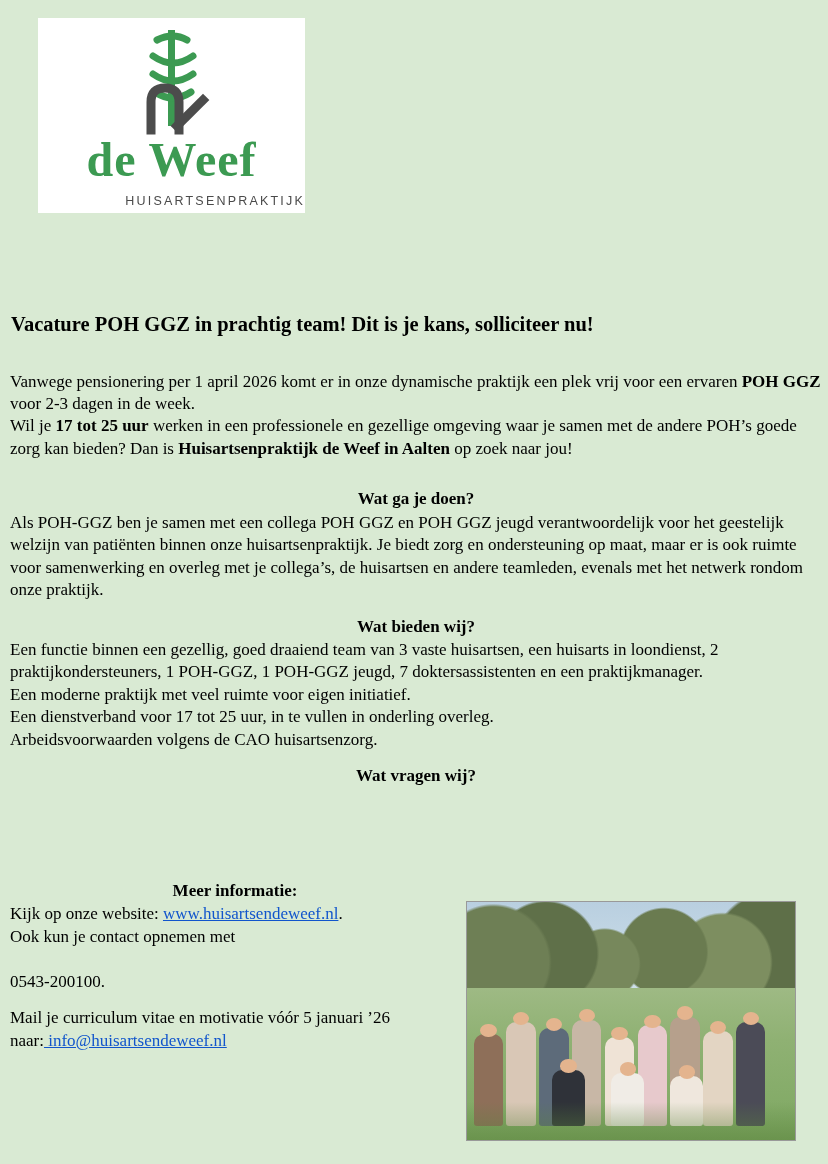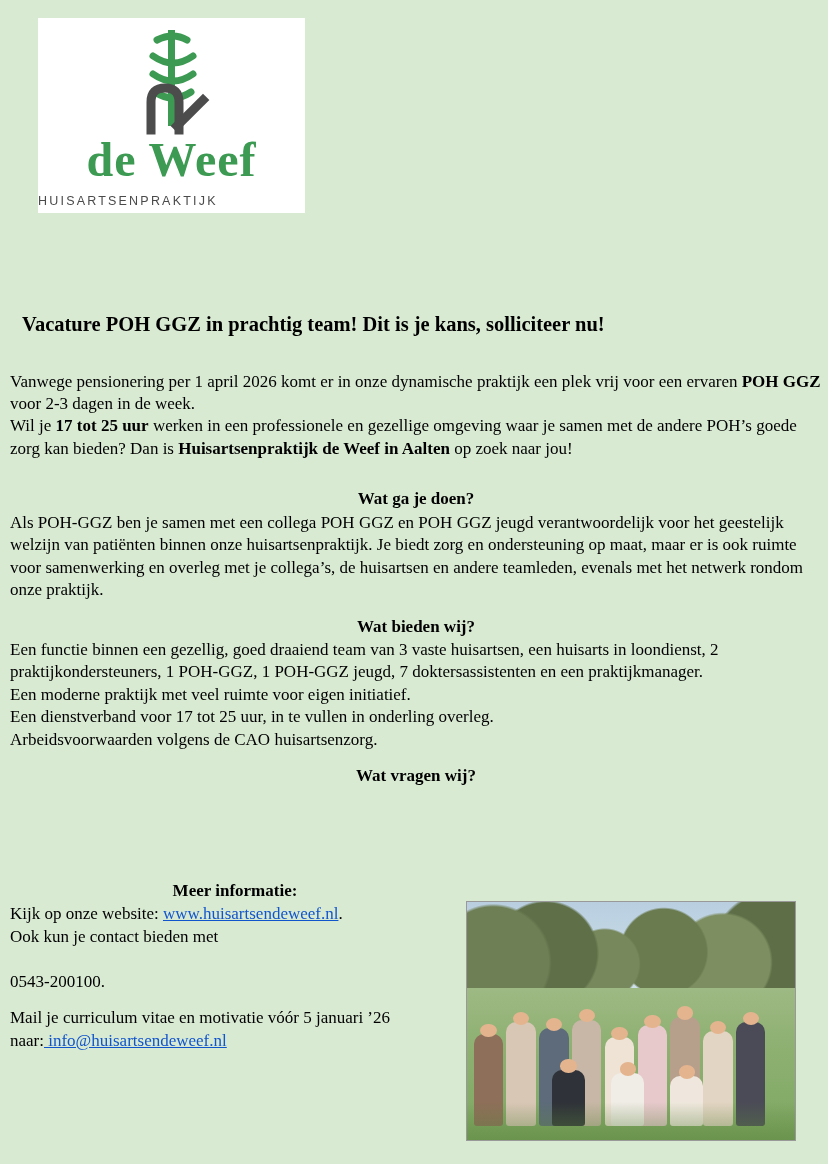--- a/index.html
+++ b/index.html
@@ -54,39 +54,39 @@
     font-weight: bold;
     color: #3c9a52;
     letter-spacing: 1px;
     line-height: 1;
   }
   .logo-sub {
     position: absolute;
     left: 0;
     right: 0;
     top: 176px;
-    text-align: left;
+    text-align: right;
     font-family: "Liberation Sans", sans-serif;
     font-size: 12.5px;
     letter-spacing: 2.2px;
     color: #4a4a4a;
   }
 
   
   .content {
     position: absolute;
     left: 10px;
     top: 312px;
     width: 812px;
   }
   h1.headline {
     font-family: "Liberation Serif", serif;
     font-size: 20.5px;
     font-weight: bold;
-    margin: 0 0 34px 12px;
+    margin: 0 0 34px 1px;
     line-height: 1.2;
   }
   p.para {
     font-size: 17px;
     line-height: 1.32;
     margin: 0 0 14px 0;
   }
   p.tight {
     margin-bottom: 0;
   }
@@ -193,21 +193,21 @@
 
     <div class="sect-head">Wat bieden wij?</div>
     <p class="para"><span>Een functie binnen een gezellig, goed draaiend team van 3 vaste huisartsen, een huisarts in loondienst, 2 praktijkondersteuners, 1 POH-GGZ, 1 POH-GGZ jeugd, 7 doktersassistenten en een praktijkmanager.</span><br><span>Een moderne praktijk met veel ruimte voor eigen initiatief.</span><br><span>Een dienstverband voor 17 tot 25 uur, in te vullen in onderling overleg.</span><br><span>Arbeidsvoorwaarden volgens de CAO huisartsenzorg.</span></p>
 
     <div class="sect-head">Wat vragen wij?</div>
 
   </div>
 
   <div class="lower">
     <div class="sect-head">Meer informatie:</div>
-    <p class="para tight"><span>Kijk op onze website: </span><a class="link" href="#">www.huisartsendeweef.nl</a><span>.</span><br><span>Ook kun je contact bieden met</span><br><br><span>0543-200100.</span></p>
+    <p class="para tight"><span>Kijk op onze website: </span><a class="link" href="#">www.huisartsendeweef.nl</a><span>.</span><br><span>Ook kun je contact opnemen met</span><br><br><span>0543-200100.</span></p>
 
     <div class="spacer-sm"></div>
 
     <p class="para tight"><span>Mail je curriculum vitae en motivatie vóór 5 januari  ’26</span><br><span>naar:</span><a class="link" href="#"> info@huisartsendeweef.nl</a></p>
   </div>
 
   <div class="photo">
     <div class="treeline"></div>
     <div class="people">
       <div class="p" style="left:2%;width:9%;height:62%;background:#8e6f59;"></div>

